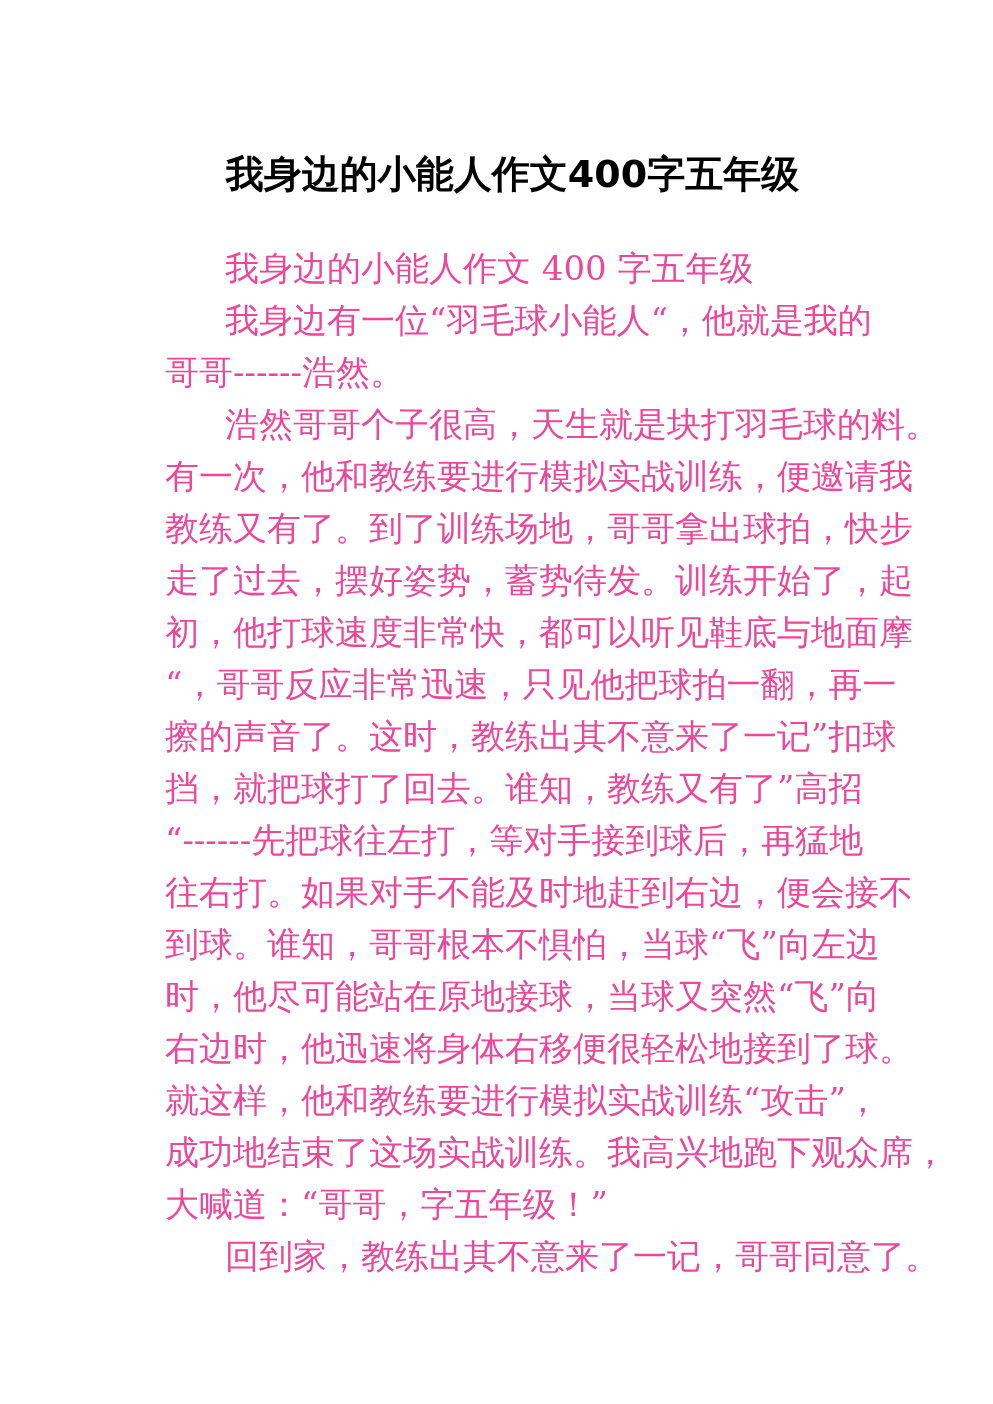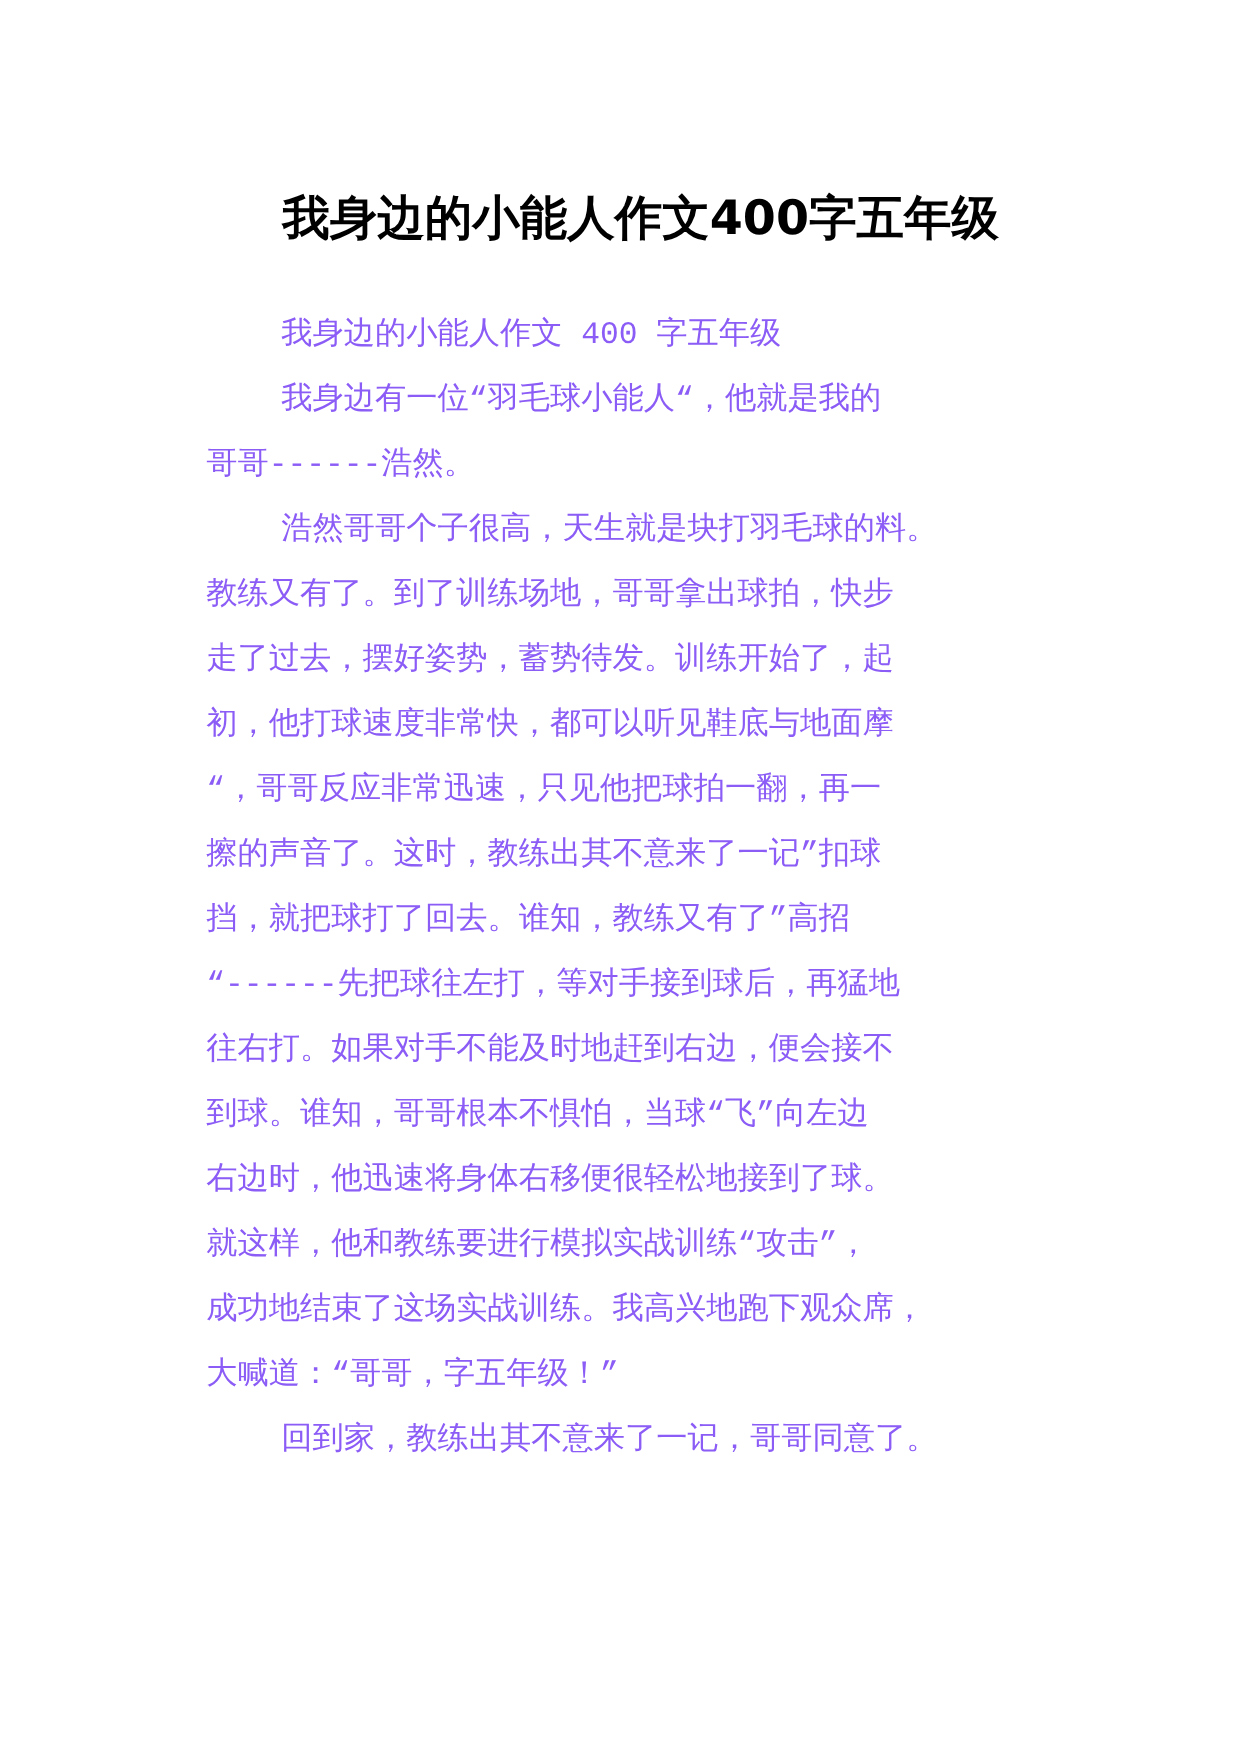--- a/index.html
+++ b/index.html
@@ -38,48 +38,49 @@
     }
     .body-text {
       position: absolute;
       left: 165px;
       top: 242px;
       width: 700px;
     }
     .line {
       height: 52px;
       line-height: 52px;
-      font-size: 25px;
+      font-size: 34px;
       white-space: nowrap;
-      color: #8b5cf6;
-      font-family: Liberation Mono, monospace;
+      color: #ec4899;
     }
     .line.indent {
       padding-left: 60px;
     }
   </style>
 </head>
 <body>
 
 <div class="page">
   <h1 class="doc-title">我身边的小能人作文400字五年级</h1>
 
   <div class="body-text">
     <div class="line indent">我身边的小能人作文 400 字五年级</div>
     <div class="line indent">我身边有一位“羽毛球小能人“，他就是我的</div>
     <div class="line">哥哥------浩然。</div>
     <div class="line indent">浩然哥哥个子很高，天生就是块打羽毛球的料。</div>
+    <div class="line">有一次，他和教练要进行模拟实战训练，便邀请我</div>
     <div class="line">教练又有了。到了训练场地，哥哥拿出球拍，快步</div>
     <div class="line">走了过去，摆好姿势，蓄势待发。训练开始了，起</div>
     <div class="line">初，他打球速度非常快，都可以听见鞋底与地面摩</div>
     <div class="line">“，哥哥反应非常迅速，只见他把球拍一翻，再一</div>
     <div class="line">擦的声音了。这时，教练出其不意来了一记”扣球</div>
     <div class="line">挡，就把球打了回去。谁知，教练又有了”高招</div>
     <div class="line">“------先把球往左打，等对手接到球后，再猛地</div>
     <div class="line">往右打。如果对手不能及时地赶到右边，便会接不</div>
     <div class="line">到球。谁知，哥哥根本不惧怕，当球“飞”向左边</div>
+    <div class="line">时，他尽可能站在原地接球，当球又突然“飞”向</div>
     <div class="line">右边时，他迅速将身体右移便很轻松地接到了球。</div>
     <div class="line">就这样，他和教练要进行模拟实战训练“攻击”，</div>
     <div class="line">成功地结束了这场实战训练。我高兴地跑下观众席，</div>
     <div class="line">大喊道：“哥哥，字五年级！”</div>
     <div class="line indent">回到家，教练出其不意来了一记，哥哥同意了。</div>
   </div>
 </div>
 
 </body></html>

